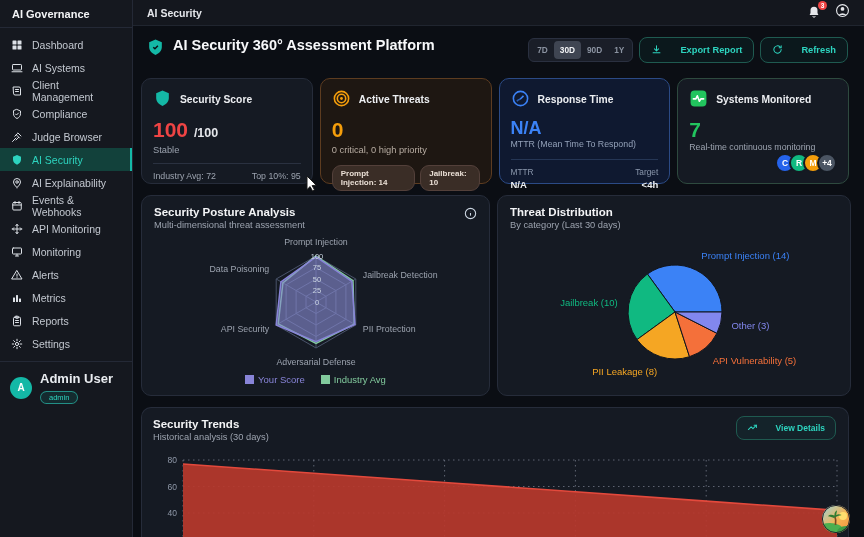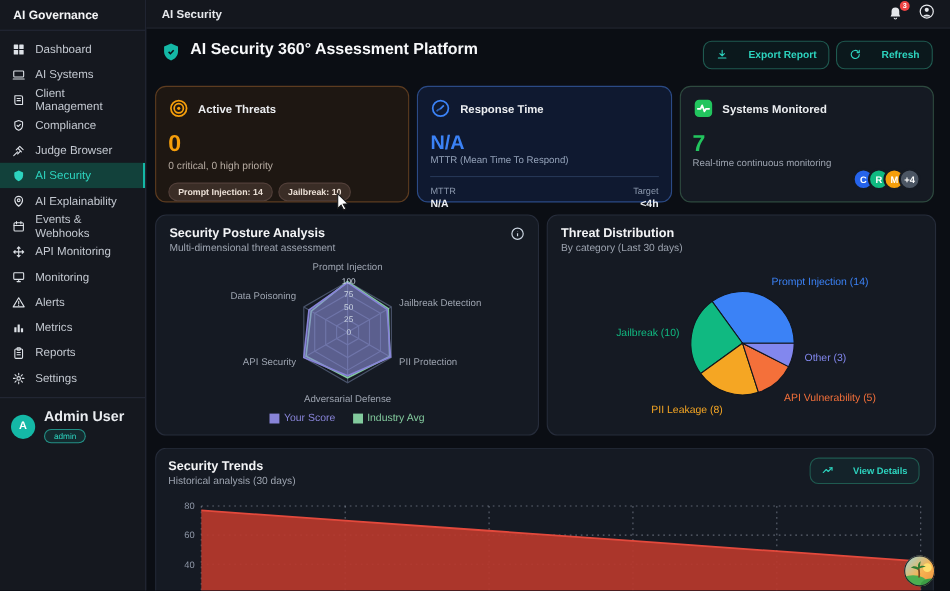--- a/index.html
+++ b/index.html
@@ -256,38 +256,59 @@
             <svg viewBox="0 0 24 24" width="19" height="19">
                 <path d="M12 2l8 3.5v5.7c0 5-3.4 8.6-8 10.3-4.6-1.7-8-5.3-8-10.3V5.5z" fill="#14b8a6"></path>
                 <path d="M9.2 11.6l2.1 2.1 3.7-3.9" stroke="#0b0e14" stroke-width="1.8" fill="none"></path>
               </svg>
           </span>
           <div>
             <div class="ph-title">AI Security 360° Assessment Platform</div>
           </div>
         </div>
         <div class="ph-right">
+          <div class="segmented">
+              <div class="seg-btn">7D</div>
+              <div class="seg-btn active">30D</div>
+              <div class="seg-btn">90D</div>
+              <div class="seg-btn">1Y</div>
+            </div>
           <button class="btn btn-outline">
             <span><svg viewBox="0 0 24 24" width="11" height="11" fill="none" stroke="currentColor" stroke-width="2.2" stroke-linecap="round" stroke-linejoin="round">
                   <path d="M12 4v10M7.5 10.5L12 15l4.5-4.5M4.5 19h15"></path>
                 </svg></span>
             <span>Export Report</span>
           </button>
           <button class="btn btn-outline">
             <span><svg viewBox="0 0 24 24" width="11" height="11" fill="none" stroke="currentColor" stroke-width="2.2" stroke-linecap="round" stroke-linejoin="round">
                   <path d="M20 12a8 8 0 1 1-2.4-5.7"></path>
                   <path d="M20 4v4.3h-4.3"></path>
                 </svg></span>
             <span>Refresh</span>
           </button>
         </div>
       </div>
 
       <div class="stats-row">
 
+        <div class="stat-card">
+          <div class="sc-head">
+            <span><svg viewBox="0 0 24 24" width="19" height="19">
+                  <path d="M12 2l8 3.5v5.7c0 5-3.4 8.6-8 10.3-4.6-1.7-8-5.3-8-10.3V5.5z" fill="#14b8a6"></path>
+                </svg></span>
+            <span>Security Score</span>
+          </div>
+          <div class="sc-value"><span id="score-value" style="color: rgb(239, 68, 68);">100</span> <span class="max">/100</span></div>
+          <div class="sc-sub">Stable</div>
+          <div class="sc-divider"></div>
+          <div class="sc-footer">
+            <span>Industry Avg: 72</span>
+            <span>Top 10%: 95</span>
+          </div>
+        </div>
 
         <div class="stat-card threats">
           <div class="sc-head">
             <span><svg viewBox="0 0 24 24" width="19" height="19" fill="none" stroke="#f59e0b" stroke-width="2">
                   <circle cx="12" cy="12" r="9"></circle>
                   <circle cx="12" cy="12" r="5.3"></circle>
                   <circle cx="12" cy="12" r="1.8" fill="#f59e0b" stroke="none"></circle>
                 </svg></span>
             <span>Active Threats</span>
           </div>

